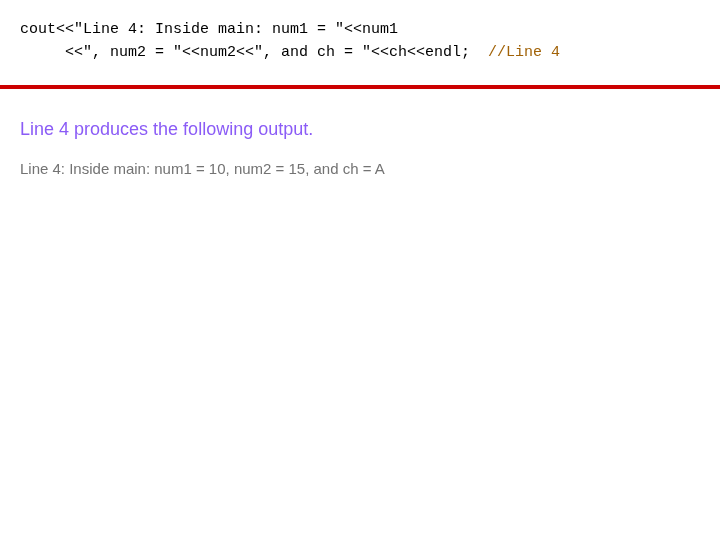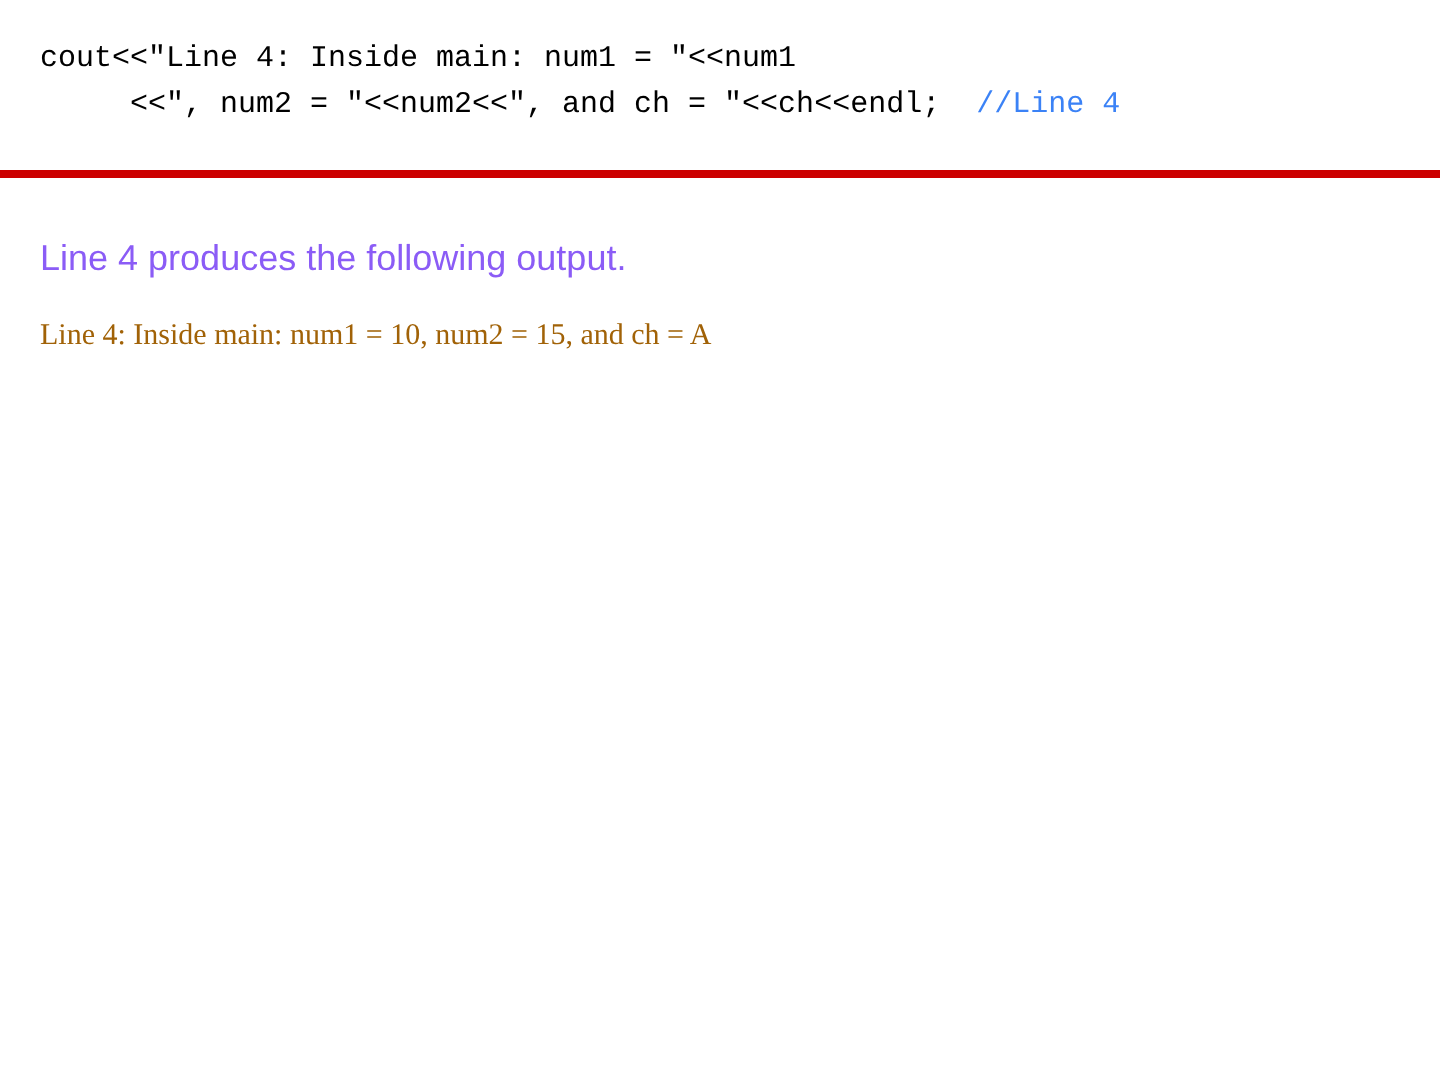--- a/index.html
+++ b/index.html
@@ -22,21 +22,21 @@
     }
 
     .code-block {
       font-size: 15px;
       line-height: 1.55;
       color: #000000;
       white-space: pre;
     }
 
     .comment {
-      color: #3b82f6;
+      color: #a16207;
     }
 
     .divider {
       width: 100%;
       height: 4px;
       background-color: #cc0000;
       margin: 10px 0 0 0;
     }
 
     .bottom-section {
@@ -45,23 +45,23 @@
     }
 
     .prose-text {
       font-family: Arial, Helvetica, sans-serif;
       font-size: 18px;
       color: #8b5cf6;
       margin-bottom: 20px;
     }
 
     .output-code {
-      font-family: Liberation Serif, serif;
+      font-family: Liberation Sans, sans-serif;
       font-size: 15px;
-      color: #a16207;
+      color: #737373;
       white-space: pre;
     }
   </style>
 </head>
 <body>
 
 <div class="top-section">
   <div class="code-block"><span>cout&lt;&lt;"Line 4: Inside main: num1 = "&lt;&lt;num1</span>
 <span><span>     &lt;&lt;", num2 = "&lt;&lt;num2&lt;&lt;", and ch = "&lt;&lt;ch&lt;&lt;endl;</span>  <span class="comment">//Line 4</span></span></div>
 </div>

